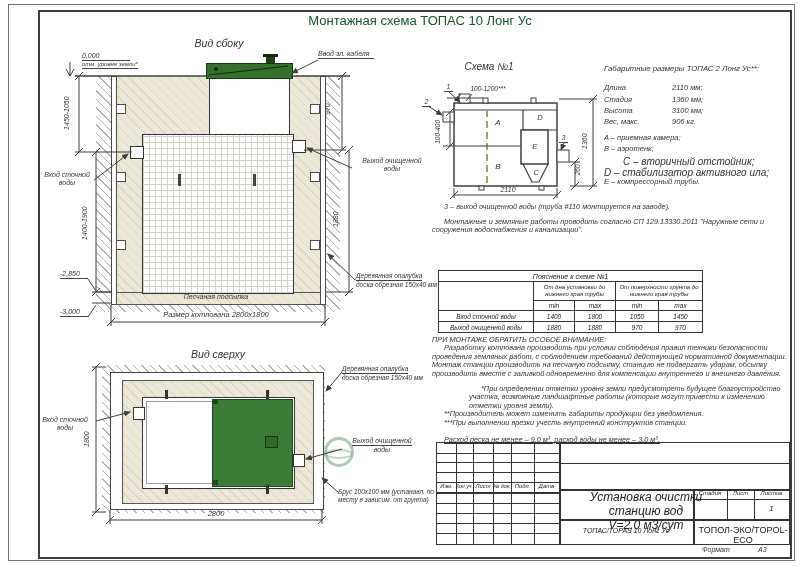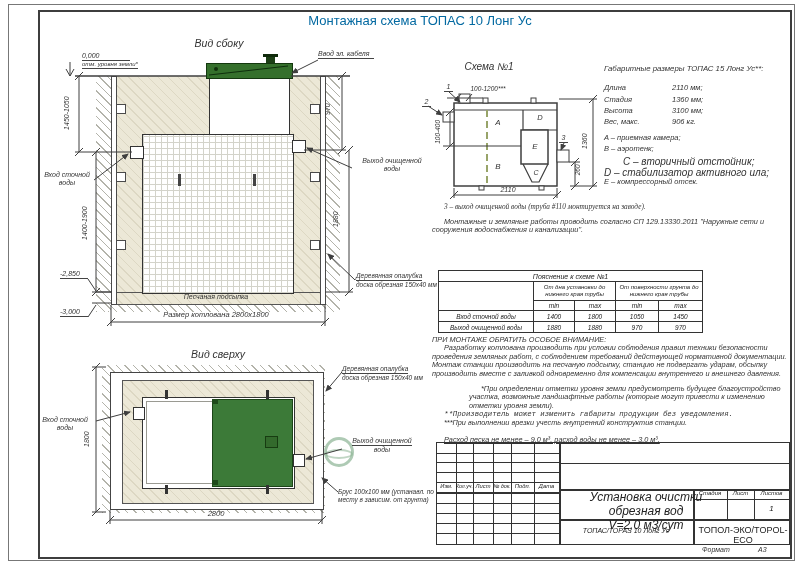--- a/index.html
+++ b/index.html
@@ -28,21 +28,21 @@
   .sl{position:absolute;background:#333;}
   .stamp .cell{position:absolute;font-style:italic;text-align:center;color:#222;}
 </style>
 </head>
 <body>
 <div id="page">
 
 <div class="abs frame-outer"></div>
 <div class="abs frame-inner"></div>
 
-<div class="lbl ctr" style="left:260px;top:13px;width:320px;font-size:13px;font-style:normal;color:#0369a1;">Монтажная схема ТОПАС 10 Лонг Ус</div>
+<div class="lbl ctr" style="left:260px;top:13px;width:320px;font-size:13px;font-style:normal;color:#14532d;">Монтажная схема ТОПАС 10 Лонг Ус</div>
 
 <div class="abs hatch" style="left:96px;top:76px;width:15px;height:236px;"></div>
 <div class="abs hatch" style="left:325px;top:76px;width:15px;height:236px;"></div>
 <div class="abs hatch" style="left:108px;top:303px;width:218px;height:9px;"></div>
 <div class="abs sand" style="left:116px;top:76px;width:204px;height:227px;"></div>
 <div class="abs sand" style="left:112px;top:292px;width:212px;height:11px;border-top:1px solid #555;border-bottom:1px solid #555;"></div>
 <div class="abs board" style="left:111px;top:76px;width:4px;height:227px;"></div>
 <div class="abs board" style="left:320px;top:76px;width:4px;height:227px;"></div>
 <div class="abs cleat" style="left:116px;top:104px;"></div>
 <div class="abs cleat" style="left:116px;top:172px;"></div>
@@ -206,37 +206,37 @@
 <div class="lbl ctr" style="left:527px;top:142px;width:16px;font-size:8px;">E</div>
 <div class="lbl ul ctr" style="left:444px;top:83px;width:9px;font-size:7px;">1</div>
 <div class="lbl ul ctr" style="left:422px;top:98px;width:9px;font-size:7px;">2</div>
 <div class="lbl ul ctr" style="left:559px;top:134px;width:9px;font-size:7px;">3</div>
 <div class="lbl ctr" style="left:458px;top:85px;width:60px;font-size:6.5px;">100-1200***</div>
 <div class="lbl ctr rot" style="left:407px;top:128px;width:62px;font-size:6.5px;">100-400</div>
 <div class="lbl ctr" style="left:478px;top:186px;width:60px;font-size:7px;">2110</div>
 <div class="lbl ctr rot" style="left:554px;top:137px;width:62px;font-size:7px;">1360</div>
 <div class="lbl ctr rot" style="left:547px;top:166px;width:62px;font-size:6.5px;">260</div>
 
-<div class="lbl" style="left:604px;top:64px;width:195px;font-size:7.8px;">Габаритные размеры ТОПАС 15 Лонг Ус**:</div>
+<div class="lbl" style="left:604px;top:64px;width:195px;font-size:7.8px;">Габаритные размеры ТОПАС 2 Лонг Ус**:</div>
 <div class="lbl" style="left:604px;top:84px;font-size:7.5px;">Длина</div>
 <div class="lbl" style="left:672px;top:84px;font-size:7.5px;">2110 мм;</div>
 <div class="lbl" style="left:604px;top:96px;font-size:7.5px;">Стадия</div>
 <div class="lbl" style="left:672px;top:96px;font-size:7.5px;">1360 мм;</div>
 <div class="lbl" style="left:604px;top:107px;font-size:7.5px;">Высота</div>
 <div class="lbl" style="left:672px;top:107px;font-size:7.5px;">3100 мм;</div>
 <div class="lbl" style="left:604px;top:118px;font-size:7.5px;">Вес, макс.</div>
 <div class="lbl" style="left:672px;top:118px;font-size:7.5px;">906 кг.</div>
 <div class="lbl" style="left:604px;top:134px;font-size:7.5px;">A – приемная камера;</div>
 <div class="lbl" style="left:604px;top:145px;font-size:7.5px;">B – аэротенк;</div>
 <div class="lbl" style="left:604px;top:156px;font-size:10px;padding-left:19px;">C – вторичный отстойник;</div>
 <div class="lbl" style="left:604px;top:167px;font-size:10px;">D – стабилизатор активного ила;</div>
-<div class="lbl" style="left:604px;top:178px;font-size:7.5px;">E – компрессорный отсек.</div>
+<div class="lbl" style="left:604px;top:178px;font-size:7.5px;">E – компрессорный трубы.</div>
 
 <div class="lbl wrap" style="left:432px;top:203px;width:362px;font-size:7.3px;line-height:1.18;white-space:normal;">
-  <div style="text-indent:12px;font-family:Liberation Serif, serif;">3 – выход очищенной воды (труба #110 монтируется на заводе).</div>
+  <div style="text-indent:12px;">3 – выход очищенной воды (труба #110 монтируется на заводе).</div>
   <div style="text-indent:12px;margin-top:6px;">Монтажные и земляные работы проводить согласно СП 129.13330.2011 "Наружные сети и сооружения водоснабжения и канализации".</div>
 </div>
 
 <table class="expl">
   <tbody>
         <tr>
           <td colspan="5" style="height:10px;font-size:7px;">Пояснение к схеме №1</td>
         </tr>
   <tr>
     <td rowspan="2" style="width:92px;border-left:1px solid #333;"></td>
@@ -263,21 +263,21 @@
     <td style="font-size:6.5px;">970</td>
     <td style="font-size:6.5px;">970</td>
   </tr>
 </tbody>
     </table>
 
 <div class="lbl wrap" style="left:432px;top:336px;width:362px;font-size:7.3px;line-height:1.15;white-space:normal;">
   <div>ПРИ МОНТАЖЕ ОБРАТИТЬ ОСОБОЕ ВНИМАНИЕ:</div>
   <div style="text-indent:12px;">Разработку котлована производить при условии соблюдения правил техники безопасности проведения земляных работ, с соблюдением требований действующей нормативной документации. Монтаж станции производить на песчаную подсыпку, станцию не подвергать ударам, обсыпку производить вместе с заливкой одновременно для компенсации внутреннего и внешнего давления.</div>
   <div style="text-indent:12px;margin-top:7px;margin-left:37px;">*При определении отметки уровня земли предусмотреть будущее благоустройство участка, возможные ландшафтные работы (которые могут привести к изменению отметки уровня земли).</div>
-  <div style="text-indent:12px;font-family:Liberation Mono, monospace;">**Производитель может изменить габариты продукции без уведомления.</div>
+  <div style="text-indent:12px;">**Производитель может изменить габариты продукции без уведомления.</div>
   <div style="text-indent:12px;">***При выполнении врезки учесть внутренний конструктив станции.</div>
   <div style="text-indent:12px;margin-top:9px;text-decoration:underline;">Расход песка не менее – 9,0 м³, расход воды не менее – 3,0 м³.</div>
 </div>
 
 <div class="stamp">
 
   <div class="sl" style="left:19px;top:0;width:1px;height:101px;"></div>
   <div class="sl" style="left:36px;top:0;width:1px;height:101px;"></div>
   <div class="sl" style="left:56px;top:0;width:1px;height:101px;"></div>
   <div class="sl" style="left:74px;top:0;width:1px;height:101px;"></div>
@@ -304,21 +304,21 @@
 
   <div class="cell" style="left:0;top:40px;width:19px;font-size:5.8px;">Изм.</div>
   <div class="cell" style="left:19px;top:40px;width:17px;font-size:5.2px;">Кол.уч.</div>
   <div class="cell" style="left:36px;top:40px;width:20px;font-size:5.8px;">Лист</div>
   <div class="cell" style="left:56px;top:40px;width:18px;font-size:5.5px;">№ док.</div>
   <div class="cell" style="left:74px;top:40px;width:23px;font-size:5.8px;">Подп.</div>
   <div class="cell" style="left:97px;top:40px;width:25px;font-size:5.8px;">Дата</div>
 
   <div class="cell" style="left:122px;top:48px;width:134px;font-size:12px;line-height:1.15;padding-left:20px;">
     <div>Установка очистки</div>
-    <div>обрезная вод</div>
+    <div>станцию вод</div>
     <div>V=2,0 м3/сут</div>
   </div>
   <div class="cell" style="left:256px;top:47px;width:34px;font-size:6px;">Стадия</div>
   <div class="cell" style="left:290px;top:47px;width:27px;font-size:6px;">Лист</div>
   <div class="cell" style="left:317px;top:47px;width:35px;font-size:6px;">Листов</div>
   <div class="cell" style="left:317px;top:61px;width:35px;font-size:8px;">1</div>
   <div class="cell" style="left:122px;top:84px;width:134px;font-size:7px;">ТОПАС/TOPAS 10 Лонг Ус</div>
   <div class="cell" style="left:256px;top:82px;width:100px;font-size:9px;font-style:normal;">ТОПОЛ-ЭКО/TOPOL-ECO</div>
 </div>
 <div class="lbl" style="left:702px;top:546px;font-size:7px;">Формат</div>

